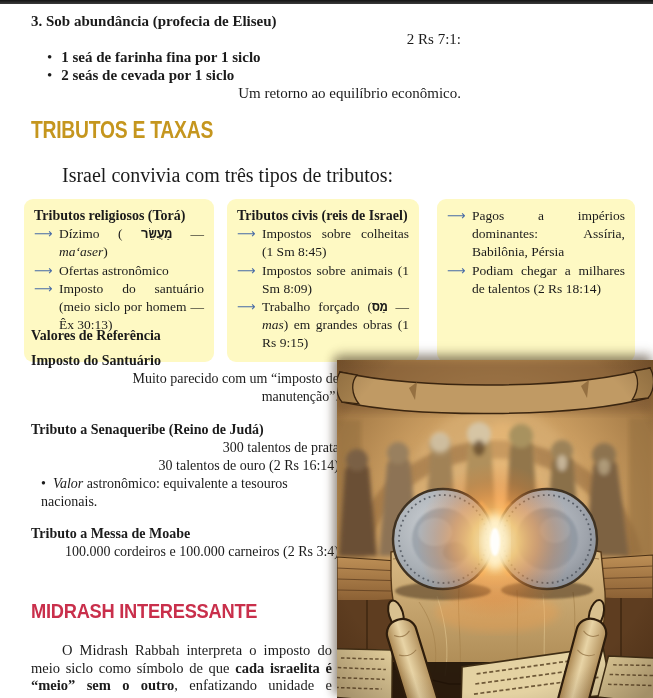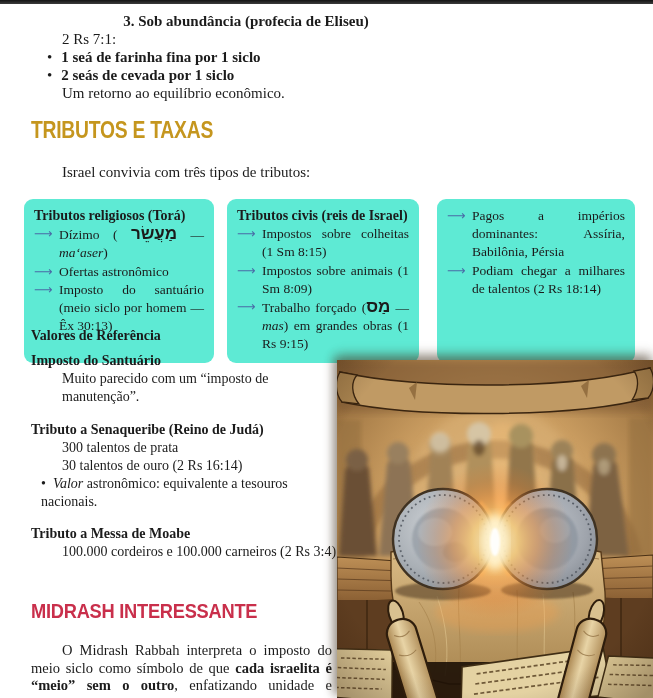--- a/index.html
+++ b/index.html
@@ -5,44 +5,44 @@
   html,body{margin:0;padding:0;}
   body{
     width:653px;height:698px;position:relative;overflow:hidden;
     background:#ffffff;color:#1b1b1b;
     font-family:"Liberation Serif", serif;
   }
   .topbar{position:absolute;left:0;top:0;width:653px;height:4px;
     background:linear-gradient(#141414,#3c3c3c);}
   
   .abundance{position:absolute;left:31px;top:12px;width:430px;font-size:15px;line-height:18px;}
-  .bold{font-weight:bold;text-align:center;}
-  .ind{padding-left:31px;}
+  .bold{font-weight:bold;}
+  .ind{padding-left:31px;text-align:right;}
   .blt{padding-left:16px;font-weight:bold;}
   .blt .bullet{font-weight:normal;margin-right:9px;}
   
   .h-gold{position:absolute;left:31px;top:117px;margin:0;
     font-family:"Liberation Sans", sans-serif;font-weight:bold;font-size:23px;
     color:#C5961E;letter-spacing:-0.3px;transform:scaleX(.84);transform-origin:left center;white-space:nowrap;}
   .h-red{position:absolute;left:31px;top:599px;margin:0;
     font-family:"Liberation Sans", sans-serif;font-weight:bold;font-size:21px;
     color:#C92F4B;letter-spacing:-0.3px;transform:scaleX(.87);transform-origin:left center;white-space:nowrap;}
-  .intro{position:absolute;left:62px;top:164px;font-size:15px;}
+  .intro{position:absolute;left:62px;top:164px;font-size:20px;}
   
   .boxes{position:absolute;left:24px;top:199px;width:624px;display:flex;}
-  .gbox{box-sizing:border-box;background:#5eead4;border-radius:9px;padding:8px 10px 9px 10px;
+  .gbox{box-sizing:border-box;background:#fef9c3;border-radius:9px;padding:8px 10px 9px 10px;
     font-size:13.5px;line-height:18.2px;}
   .gbox .title{font-weight:bold;font-size:14px;}
   .b1{width:190px;margin-right:13px;}
   .b2{width:192px;margin-right:18px;}
   .b3{width:198px;}
   .box-item{position:relative;padding-left:25px;text-align:justify;}
   .arrow{position:absolute;left:0;top:0;color:#4A6DA7;
     font-family:"DejaVu Sans", sans-serif;font-size:13px;}
-  .hebrew{font-family:Liberation Sans, sans-serif;font-size:17px;font-weight:bold;line-height:1;}
+  .hebrew{font-family:Liberation Mono, monospace;font-size:13px;font-weight:bold;line-height:1;}
   
   .values{position:absolute;left:31px;top:327px;width:308px;font-size:14px;line-height:18px;}
   .vh{font-weight:bold;}
   .g19{margin-top:7px;}
   .g15{margin-top:15px;}
   .g14{margin-top:14px;}
   .vblt{padding-left:10px;}
   .vblt .bullet{margin-right:7px;}
   
   .midrash-para{position:absolute;left:31px;top:642px;width:301px;margin:0;
@@ -72,21 +72,21 @@
 
   <div class="gbox b1">
     <div class="title">Tributos religiosos (Torá)</div>
     <div class="box-item"><span class="arrow">⟶</span><span>Dízimo ( </span><span class="hebrew">מַעֲשֵׂר</span><span> — </span><em>ma‘aser</em><span>)</span></div>
     <div class="box-item"><span class="arrow">⟶</span><span>Ofertas astronômico</span></div>
     <div class="box-item"><span class="arrow">⟶</span><span>Imposto do santuário (meio siclo por homem — Êx 30:13)</span></div>
   </div>
 
   <div class="gbox b2">
     <div class="title">Tributos civis (reis de Israel)</div>
-    <div class="box-item"><span class="arrow">⟶</span><span>Impostos sobre colheitas (1 Sm 8:15)</span></div>
+    <div class="box-item"><span class="arrow">⟶</span><span>Impostos sobre colheitas (1 Sm 8:45)</span></div>
     <div class="box-item"><span class="arrow">⟶</span><span>Impostos sobre animais (1 Sm 8:09)</span></div>
     <div class="box-item"><span class="arrow">⟶</span><span>Trabalho forçado (</span><span class="hebrew">מַס</span><span> — </span><em>mas</em><span>) em grandes obras (1 Rs 9:15)</span></div>
   </div>
 
   <div class="gbox b3">
     <div class="box-item"><span class="arrow">⟶</span><span>Pagos a impérios dominantes: Assíria, Babilônia, Pérsia</span></div>
     <div class="box-item"><span class="arrow">⟶</span><span>Podiam chegar a milhares de talentos (2 Rs 18:14)</span></div>
   </div>
 
 </div>

